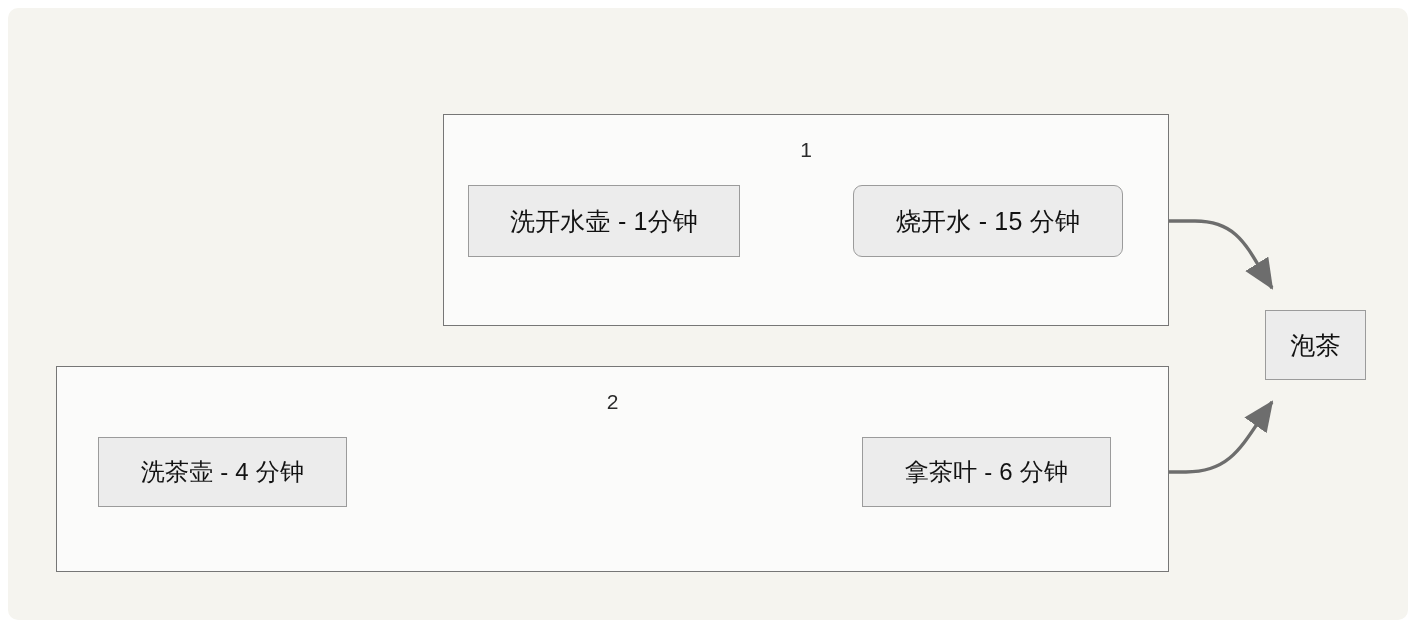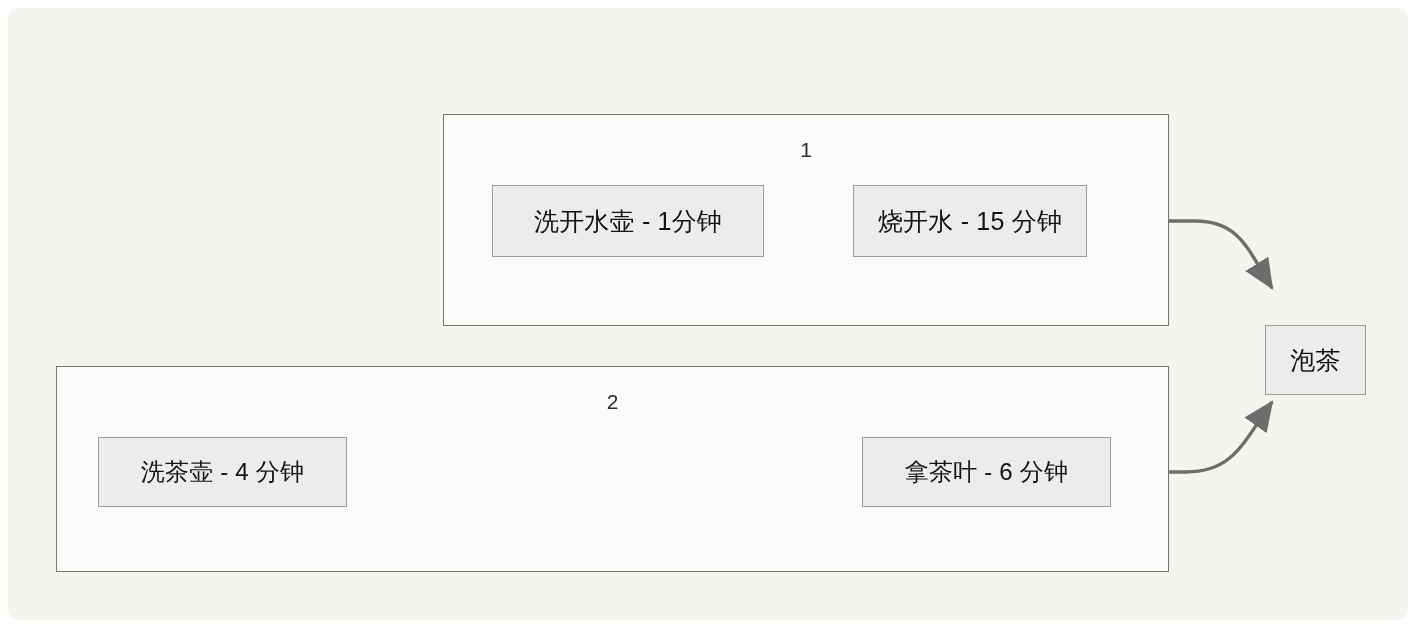--- a/index.html
+++ b/index.html
@@ -81,37 +81,37 @@
 
     <path d="M1123,221 L1195,221 C1240,221 1248,250 1272,288" fill="none" stroke="#6d6d6d" stroke-width="3.4" marker-end="url(#arrowhead)"></path>
 
     <path d="M1111,472 L1186,472 C1233,472 1243,443 1272,402" fill="none" stroke="#6d6d6d" stroke-width="3.4" marker-end="url(#arrowhead)"></path>
   </svg>
 
   <div class="group-box" style="left:443px; top:114px; width:726px; height:212px;">
     <div class="group-label" style="top:24px;">1</div>
   </div>
 
-  <div class="node" style="left:492px; top:185px; width:272px; height:72px;">
+  <div class="node" style="left:468px; top:185px; width:272px; height:72px;">
     <span>洗开水壶 - 1分钟</span>
   </div>
 
-  <div class="node" style="left:853px; top:185px; width:234px; height:72px;">
+  <div class="node" style="left:853px; top:185px; width:270px; height:72px;border-radius:9px;">
     <span>烧开水 - 15 分钟</span>
   </div>
 
   <div class="group-box" style="left:56px; top:366px; width:1113px; height:206px;">
     <div class="group-label" style="top:24px;">2</div>
   </div>
 
   <div class="node node-sm" style="left:98px; top:437px; width:249px; height:70px;">
     <span>洗茶壶 - 4 分钟</span>
   </div>
 
 
   <div class="node node-sm" style="left:862px; top:437px; width:249px; height:70px;">
     <span>拿茶叶 - 6 分钟</span>
   </div>
 
-  <div class="node" style="left:1265px; top:310px; width:101px; height:70px;margin-top:15px;">
+  <div class="node" style="left:1265px; top:310px; width:101px; height:70px;">
     <span>泡茶</span>
   </div>
 </div>
 
 </body></html>

